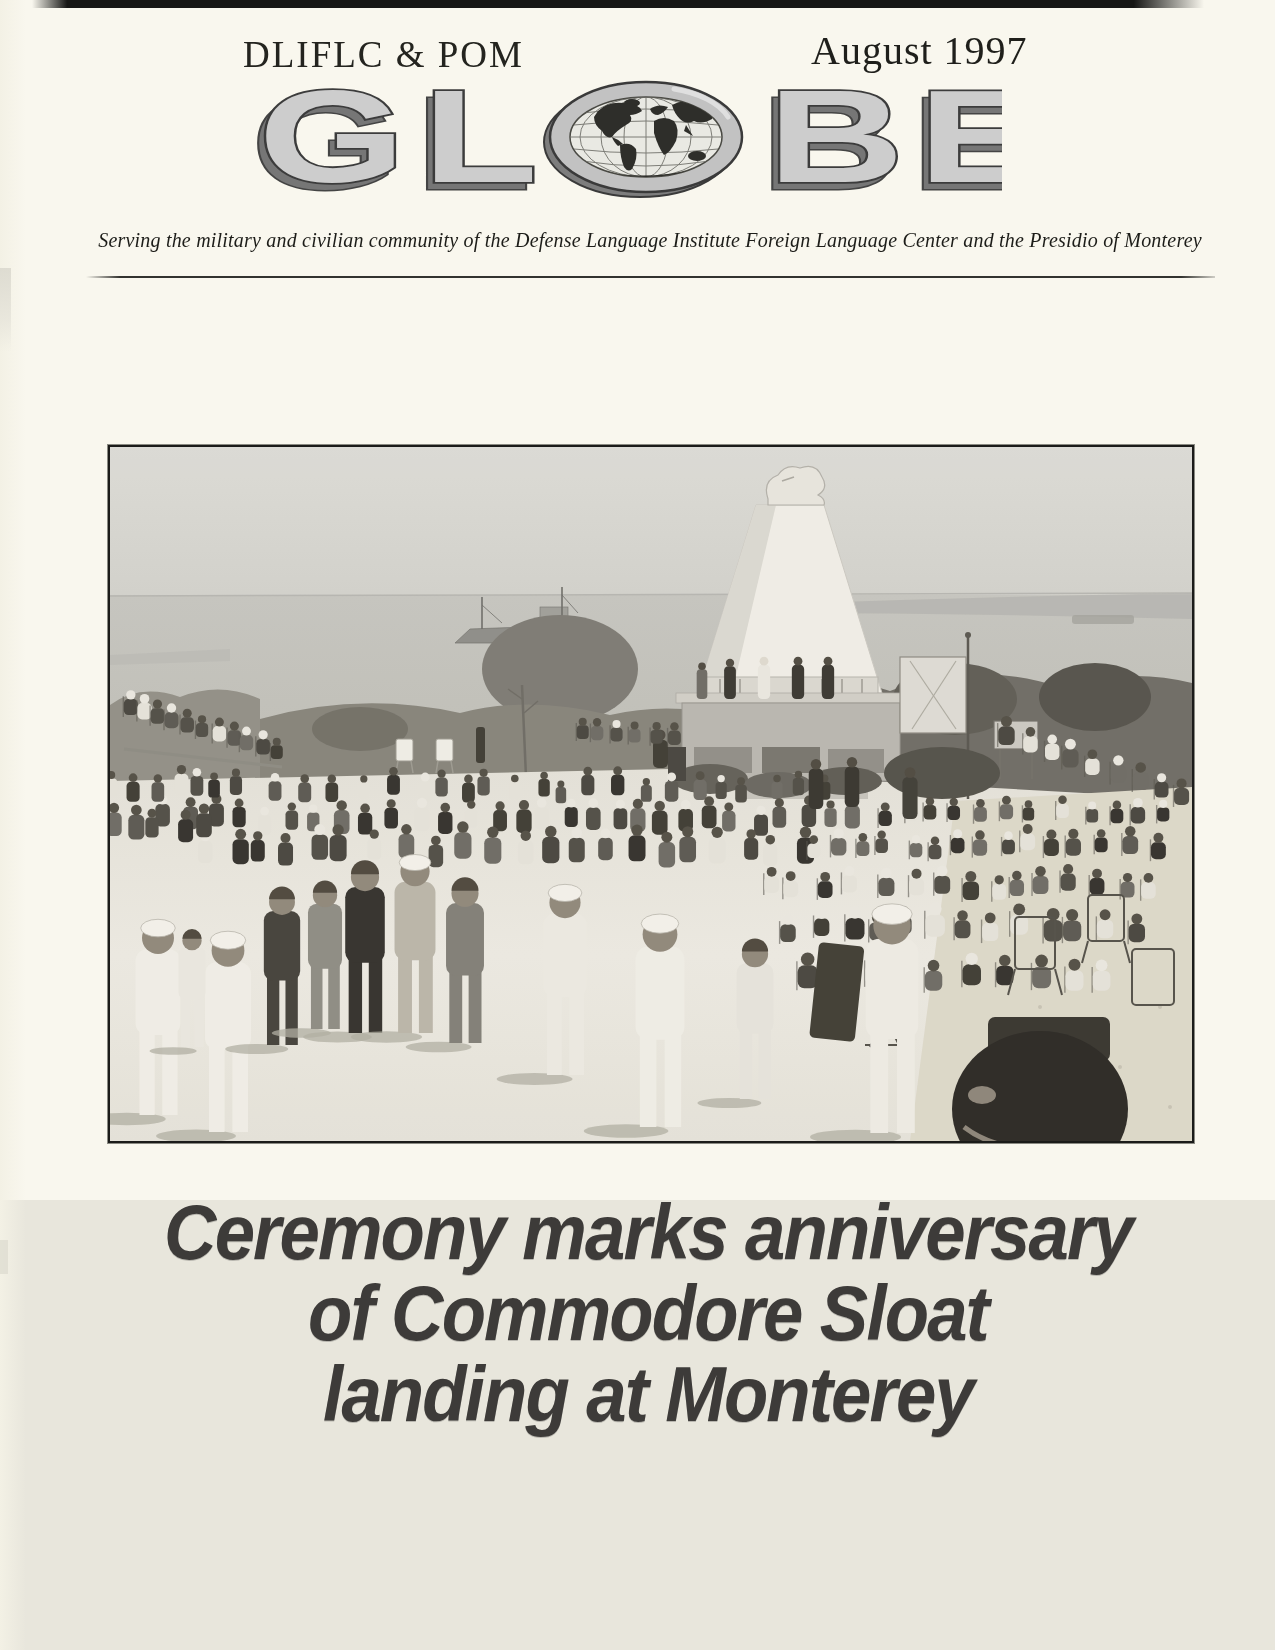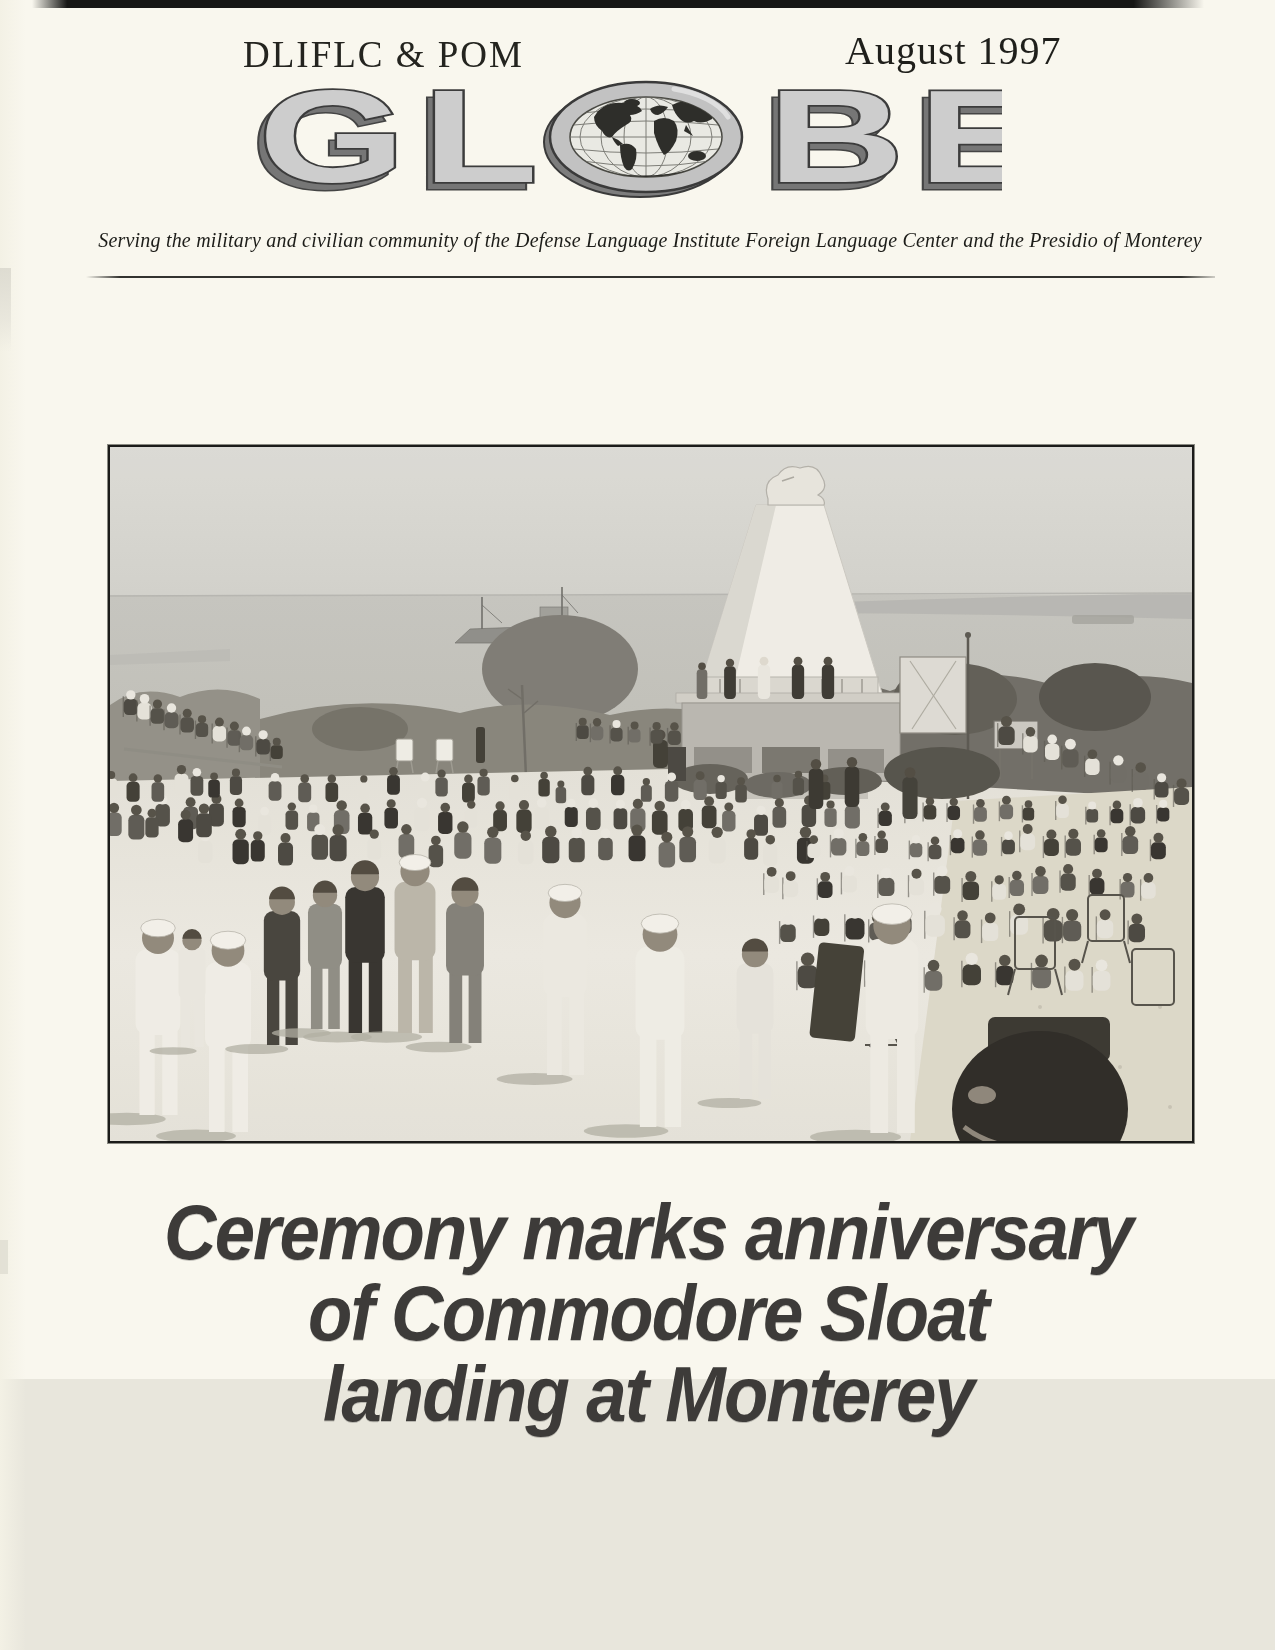--- a/index.html
+++ b/index.html
@@ -3,21 +3,21 @@
 <meta charset="utf-8">
 <style>
   html,body{margin:0;padding:0;}
   body{
     width:1275px;height:1650px;
     background:#e8e6dc;
     font-family:"Liberation Serif", serif;
     overflow:hidden;
   }
   .page{
-    position:relative;width:1275px;height:1379px;
+    position:relative;width:1275px;height:1200px;
     background:var(--paper,#f9f7ee);
   }
   
   .scan-strip-top{
     position:absolute;left:32px;top:0;width:1172px;height:8px;
     background:linear-gradient(90deg, rgba(20,20,18,0) 0%, #171715 3%, #171715 94%, rgba(20,20,18,0) 100%);
   }
   .scan-mark-a{
     position:absolute;left:0;top:268px;width:11px;height:84px;
     background:linear-gradient(180deg,#d8d6cc,#e6e4da 60%, rgba(230,228,218,0));
@@ -30,21 +30,21 @@
   .scan-edge-left{
     position:absolute;left:0;top:0;width:26px;height:1650px;
     background:linear-gradient(90deg,#f3f1e5,rgba(243,241,229,0));
   }
   
   .mh-left{
     position:absolute;left:243px;top:33px;
     font-size:37px;letter-spacing:2px;color:#24241f;
   }
   .mh-right{
-    position:absolute;left:845px;top:27px;
+    position:absolute;left:811px;top:27px;
     font-size:40px;letter-spacing:1px;color:#1f1f1b;
   }
   .logo-svg{position:absolute;left:250px;top:78px;width:752px;height:122px;}
   .logo-svg text{
     font-family:"Liberation Sans",sans-serif;
     font-weight:bold;
   }
   .tagline{
     position:absolute;left:0;top:229px;width:1300px;
     text-align:center;

